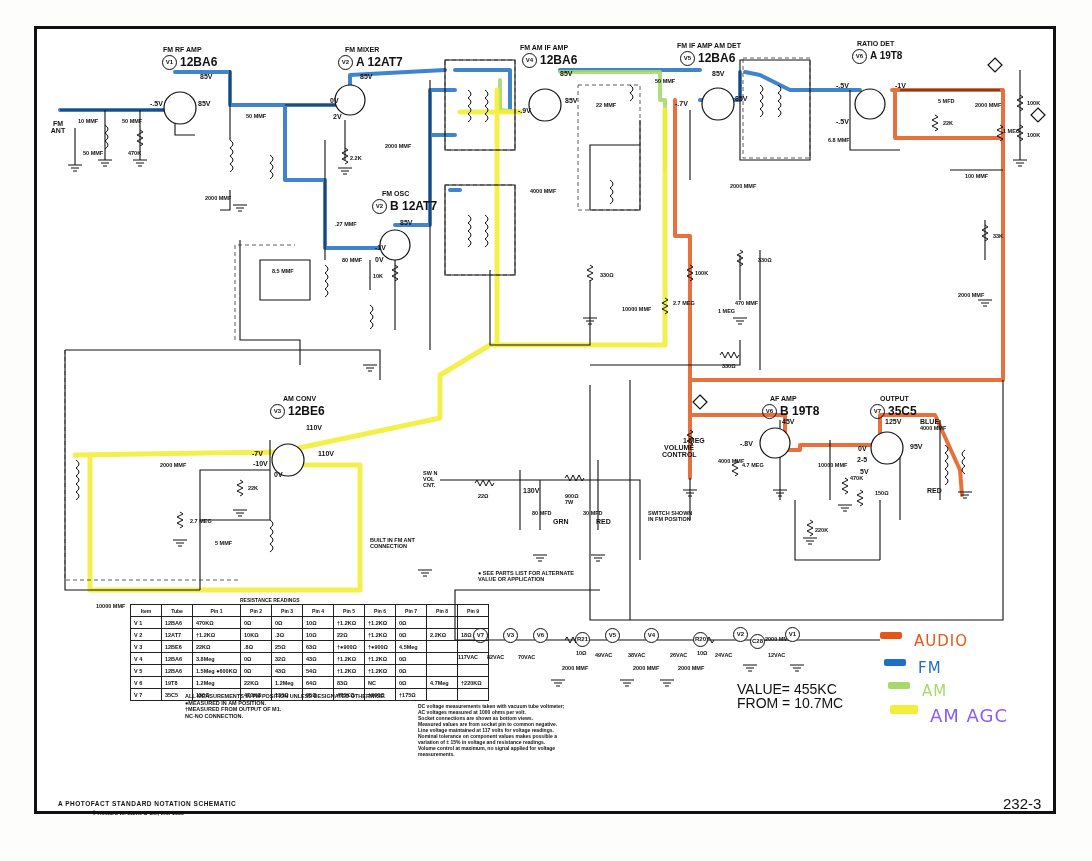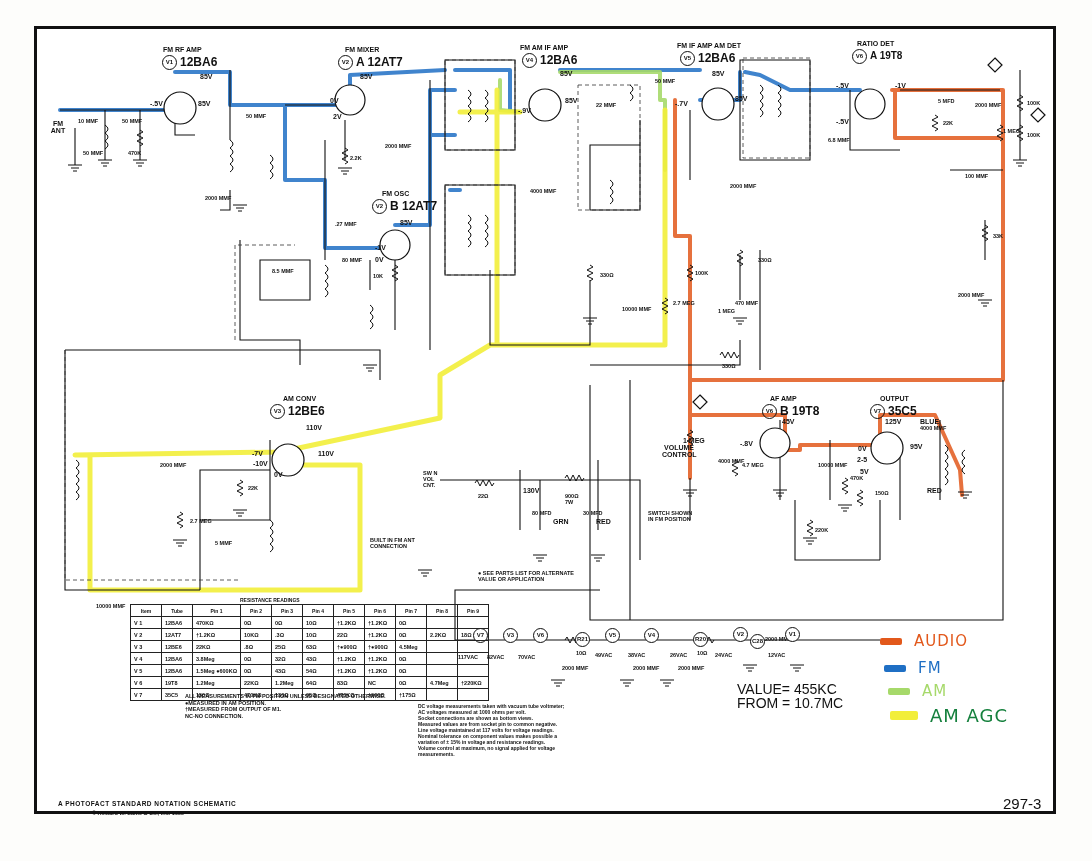--- a/index.html
+++ b/index.html
@@ -14,21 +14,21 @@
   table#res{position:absolute;left:130px;top:604px;border-collapse:collapse;font-size:5.5px;font-weight:bold;}
   table#res td,table#res th{border:1px solid #222;padding:1px 3px;height:9px;min-width:24px;text-align:left;}
   table#res th{font-size:5px;text-align:center;}
   #res-title{position:absolute;left:240px;top:597px;font-size:5px;font-weight:bold;}
   #res-notes{position:absolute;left:185px;top:693px;font-size:5.5px;font-weight:bold;line-height:6.5px;}
   #dc-notes{position:absolute;left:418px;top:703px;font-size:5px;line-height:6px;font-weight:bold;}
   #footer1{position:absolute;left:58px;top:800px;font-size:6.5px;font-weight:bold;letter-spacing:0.5px;}
   #footer2{position:absolute;left:92px;top:810px;font-size:5.5px;font-weight:bold;}
   #pagenum{position:absolute;left:1003px;top:795px;font-size:15px;}
   #ifinfo{position:absolute;left:737px;top:682px;font-size:14px;line-height:14px;}
-  .legend-row{position:absolute;display:flex;align-items:center;gap:12px;}
+  .legend-row{position:absolute;display:flex;gap:12px;}
   .legend-swatch{width:22px;height:7px;border-radius:2px;}
   .legend-text{font-size:15px;font-family:"DejaVu Sans",sans-serif;letter-spacing:1px;}
   .note{position:absolute;font-size:5.5px;font-weight:bold;line-height:6px;white-space:nowrap;}
 </style>
 </head>
 <body>
 
 <div id="sheet"></div>
 
 <svg id="schem" xmlns="http://www.w3.org/2000/svg">
@@ -433,18 +433,18 @@
 <div class="legend-row" style="left:884px;top:659px;">
   <span class="legend-swatch" style="background:#1f6fc4;"></span>
   <span class="legend-text" style="color:#1f6fc4;">FM</span>
 </div>
 <div class="legend-row" style="left:888px;top:682px;">
   <span class="legend-swatch" style="background:#a6d96a;"></span>
   <span class="legend-text" style="color:#a6d96a;">AM</span>
 </div>
 <div class="legend-row" style="left:890px;top:705px;">
   <span class="legend-swatch" style="background:#f2ee3a;width:28px;height:9px;"></span>
-  <span class="legend-text" style="color:#15803d;font-size:18px;">AM AGC</span>
+  <span class="legend-text" style="color:#8b5cf6;font-size:18px;">AM AGC</span>
 </div>
 
 <div id="footer1">A PHOTOFACT STANDARD NOTATION SCHEMATIC</div>
 <div id="footer2">© Howard W. Sams &amp; Co., Inc. 1955</div>
-<div id="pagenum">297-3</div>
+<div id="pagenum">232-3</div>
 
 </body></html>

